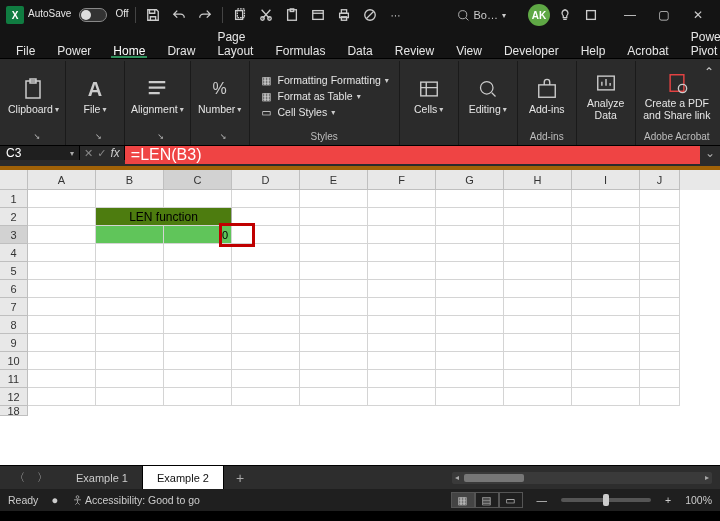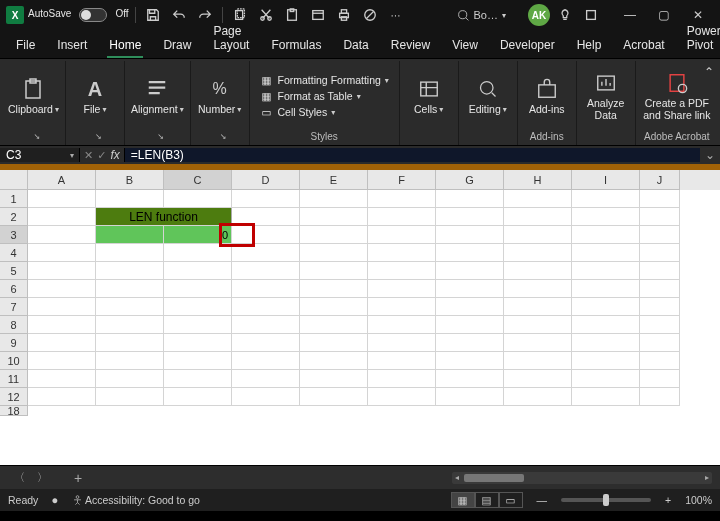--- a/index.html
+++ b/index.html
@@ -23,45 +23,45 @@
   .tb-sep{width:1px;height:16px;background:#444;margin:0 2px}
   .tb-ico{width:22px;height:22px;display:flex;align-items:center;justify-content:center;color:#ccc;font-size:13px}
   .tb-ico svg{width:14px;height:14px;stroke:#ccc;fill:none;stroke-width:1.5}
   .tb-spacer{flex:1}
   .search-box{display:flex;align-items:center;gap:4px;font-size:11px;color:#ccc}
   .avatar{width:22px;height:22px;border-radius:50%;background:#5fa845;display:flex;align-items:center;justify-content:center;font-size:10px;font-weight:600;color:#fff}
   .win-btns{display:flex;gap:2px;margin-left:8px}
   .win-btn{width:32px;height:24px;display:flex;align-items:center;justify-content:center;color:#ccc}
   
   .tabs{height:28px;display:flex;align-items:flex-end;background:var(--bg-darker);padding:0 6px;gap:2px}
-  .tab{padding:4px 10px 6px;font-size:12px;color:var(--fg);cursor:pointer;position:relative}
+  .tab{padding:4px 10px 0;font-size:12px;color:var(--fg);cursor:pointer;position:relative}
   .tab.active{color:#fff}
   .tab.active::after{content:"";position:absolute;left:8px;right:8px;bottom:0;height:2px;background:#2f8e5b}
   .tabs-spacer{flex:1}
   
   .ribbon{height:88px;background:var(--bg-ribbon);border-top:1px solid #000;border-bottom:1px solid #000;display:flex;align-items:stretch;padding:2px 2px 0;position:relative}
   .group{display:flex;flex-direction:column;align-items:center;padding:2px 6px 0;border-right:1px solid #1a1a1a;position:relative}
   .group-body{flex:1;display:flex;align-items:center;gap:6px}
   .group-label{font-size:10px;color:var(--fg-dim);padding:2px 0 3px;display:flex;align-items:center;gap:4px;white-space:nowrap}
   .big-btn{display:flex;flex-direction:column;align-items:center;justify-content:flex-start;gap:2px;min-width:46px}
   .big-btn .ico{width:26px;height:26px;display:flex;align-items:center;justify-content:center}
   .big-btn .lbl{font-size:10.5px;color:var(--fg);text-align:center;line-height:1.1;display:flex;align-items:center;gap:2px}
   .dd{font-size:8px;color:#ccc}
   .stack{display:flex;flex-direction:column;gap:2px}
   .stack-item{display:flex;align-items:center;gap:4px;font-size:10.5px;color:var(--fg);white-space:nowrap}
   .stack-item .sico{width:14px;height:14px;display:flex;align-items:center;justify-content:center}
   .chev-up{position:absolute;right:6px;top:6px;color:#ccc}
   
-  .fbar{height:24px;display:flex;align-items:center;background:var(--bg-ribbon);border-bottom:6px solid #a16207}
+  .fbar{height:24px;display:flex;align-items:flex-start;background:var(--bg-ribbon);border-bottom:4px solid #a16207}
   .namebox{width:80px;display:flex;align-items:center;padding:0 6px;border-right:1px solid #000;background:#1f1f1f;color:#fff;font-size:12px;position:relative}
   .namebox .arr{position:absolute;right:5px;font-size:8px;color:#aaa}
   .fx-btns{display:flex;align-items:center;padding:0 4px;gap:4px;border-right:1px solid #000}
   .fx-btns span{font-size:11px;color:#888}
   .fx-btns .fx{font-style:italic;font-size:12px;color:#ccc}
-  .formula{flex:1;display:flex;align-items:center;padding:0 6px;font-size:12px;color:#fff;background:#0f172a}
+  .formula{flex:1;display:flex;align-items:center;padding:0 6px;font-size:16px;color:#fff;background:#ef4444}
   .fbar-exp{width:20px;display:flex;align-items:center;justify-content:center;color:#aaa}
   
   .grid-wrap{position:relative;height:295px;background:#fff;overflow:hidden}
   .corner{position:absolute;top:0;left:0;width:28px;height:20px;background:#e8e8e8;border-right:1px solid #bfbfbf;border-bottom:1px solid #bfbfbf}
   .col-headers{position:absolute;top:0;left:28px;right:0;height:20px;display:flex;background:#e8e8e8}
   .col-h{width:68px;border-right:1px solid #bfbfbf;border-bottom:1px solid #bfbfbf;display:flex;align-items:center;justify-content:center;font-size:11px;color:#333}
   .col-h.sel{background:#d2d2d2}
   .row-headers{position:absolute;top:20px;left:0;width:28px}
   .row-h{height:18px;border-right:1px solid #bfbfbf;border-bottom:1px solid #bfbfbf;display:flex;align-items:center;justify-content:center;font-size:11px;color:#333;background:#e8e8e8}
   .row-h.sel{background:#d2d2d2}
@@ -186,21 +186,21 @@
     </div>
   <div class="win-btns">
     <div class="win-btn">―</div>
     <div class="win-btn">▢</div>
     <div class="win-btn">✕</div>
   </div>
 </div>
 
 <div class="tabs">
   <div class="tab">File</div>
-  <div class="tab">Insert</div>
+  <div class="tab">Power</div>
   <div class="tab active">Home</div>
   <div class="tab">Draw</div>
   <div class="tab">Page Layout</div>
   <div class="tab">Formulas</div>
   <div class="tab">Data</div>
   <div class="tab">Review</div>
   <div class="tab">View</div>
   <div class="tab">Developer</div>
   <div class="tab">Help</div>
   <div class="tab">Acrobat</div>
@@ -563,20 +563,24 @@
       </div>
   </div>
   <div class="sel-outline" style="top:53px;left:219px;width:36px;height:24px"></div>
 </div>
 
 <div class="sheet-bar">
   <div class="sheet-nav">
     <span>〈</span>
     <span>〉</span>
   </div>
+  <div class="sheet-tabs">
+    <div class="sheet-tab">Example 1</div>
+    <div class="sheet-tab active">Example 2</div>
+  </div>
   <div class="sheet-add">+</div>
   <div class="sheet-spacer"></div>
   <div class="hscroll">
     <div class="ar l">◂</div>
       <div class="thumb"></div>
       <div class="ar r">▸</div>
   </div>
 </div>
 
 <div class="status">

